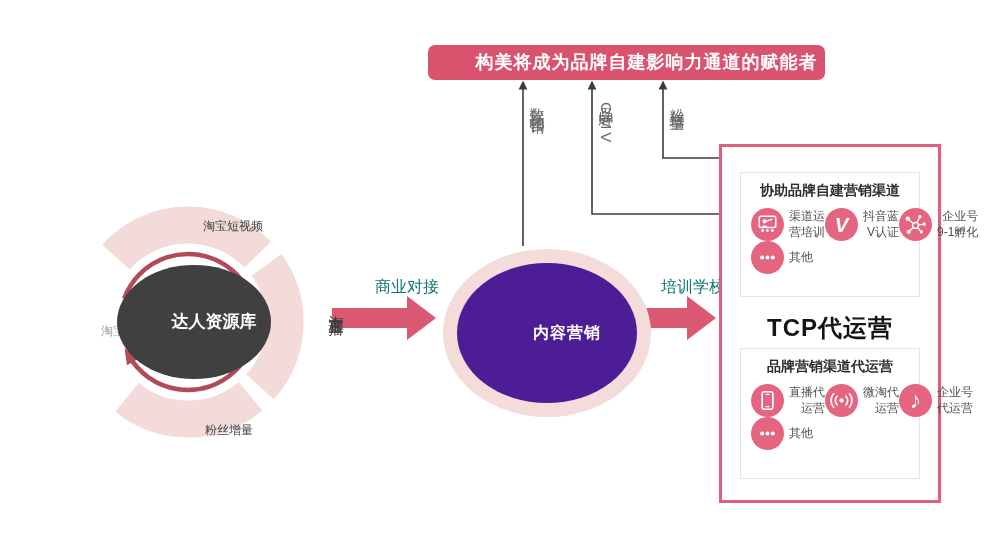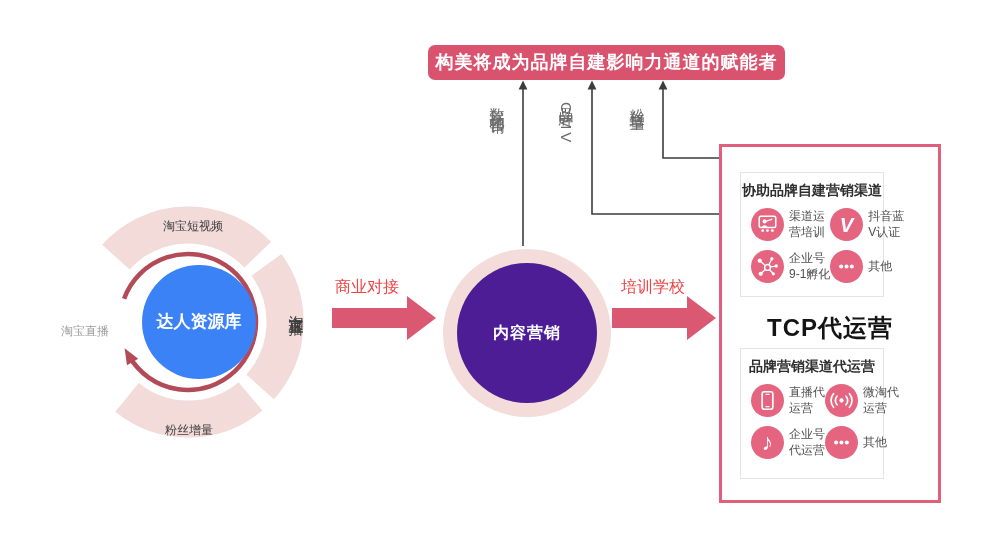--- a/index.html
+++ b/index.html
@@ -1,49 +1,49 @@
 <!DOCTYPE html>
 <html><head>
 <meta charset="utf-8">
 <style>
   html,body{margin:0;padding:0;background:#fff;}
   .stage{position:relative;width:1000px;height:557px;background:#fff;overflow:hidden;
          font-family:"Liberation Sans","DejaVu Sans",sans-serif;}
-  .abs{position:absolute;}
+  .abs{position:absolute;padding-left:40px;}
   svg.layer{position:absolute;left:0;top:0;}
 
   
   .banner{left:428px;top:45px;width:357px;height:35px;background:#d9536f;border-radius:7px;
           color:#fff;font-size:18px;font-weight:bold;text-align:center;line-height:35px;letter-spacing:1px;}
 
   
   .vlabel{writing-mode:vertical-rl;font-size:15px;color:#6a6a6a;letter-spacing:3px;line-height:1;}
   .vlabel.dark{color:#3b3b3b;letter-spacing:2px;}
 
   
   .orbit-label{font-size:12px;color:#3b3b3b;font-weight:500;text-align:center;}
   .orbit-label.gray{color:#9c9c9c;font-weight:normal;}
 
-  .circle-main{left:142px;top:265px;width:114px;height:114px;border-radius:50%;background:#3b82f6;
+  .circle-main{left:117px;top:265px;width:114px;height:114px;border-radius:50%;background:#404040;
                display:flex;align-items:center;justify-content:center;text-align:center;
                color:#fff;font-weight:bold;font-size:17px;line-height:1.35;}
   .halo{left:443px;top:249px;width:168px;height:168px;border-radius:50%;background:#f3dcd9;}
   .circle-content{left:457px;top:263px;width:140px;height:140px;border-radius:50%;background:#4c1d95;
                   display:flex;align-items:center;justify-content:center;
                   color:#fff;font-weight:bold;font-size:16px;letter-spacing:1px;text-align:center;}
 
-  .arrow-label{font-size:16px;color:#ef4444;text-align:center;width:90px;}
+  .arrow-label{font-size:16px;color:#0f766e;text-align:center;width:90px;}
 
   
   .panel{left:719px;top:144px;width:222px;height:359px;border:3px solid #df5f7d;background:#fff;box-sizing:border-box;}
-  .inner-box{position:absolute;left:18px;width:144px;border:1px solid #e4e4e4;background:#fff;box-sizing:border-box;}
+  .inner-box{position:absolute;left:18px;width:180px;border:1px solid #e4e4e4;background:#fff;box-sizing:border-box;}
   .inner-box.topbox{top:25px;height:125px;}
   .inner-box.bottombox{top:201px;height:131px;}
   .box-title{margin-top:9px;text-align:center;font-size:14px;font-weight:bold;color:#2e2e2e;}
-  .grid{display:grid;grid-template-columns:1fr 1fr;margin:8px 2px 0 10px;row-gap:9px;}
+  .grid{display:grid;grid-template-columns:1fr 1fr 1fr;margin:8px 2px 0 10px;text-align:right;}
   .cell{display:flex;align-items:center;gap:5px;}
   .icirc{width:33px;height:33px;flex:none;}
   .ilabel{font-size:12px;color:#4f4f4f;line-height:1.3;}
   .ilabel span{display:block;white-space:nowrap;}
   .tcp-title{position:absolute;top:165px;left:0;width:100%;text-align:center;
              font-size:24px;font-weight:bold;color:#141414;letter-spacing:1px;}
 </style>
 </head>
 <body>
 

